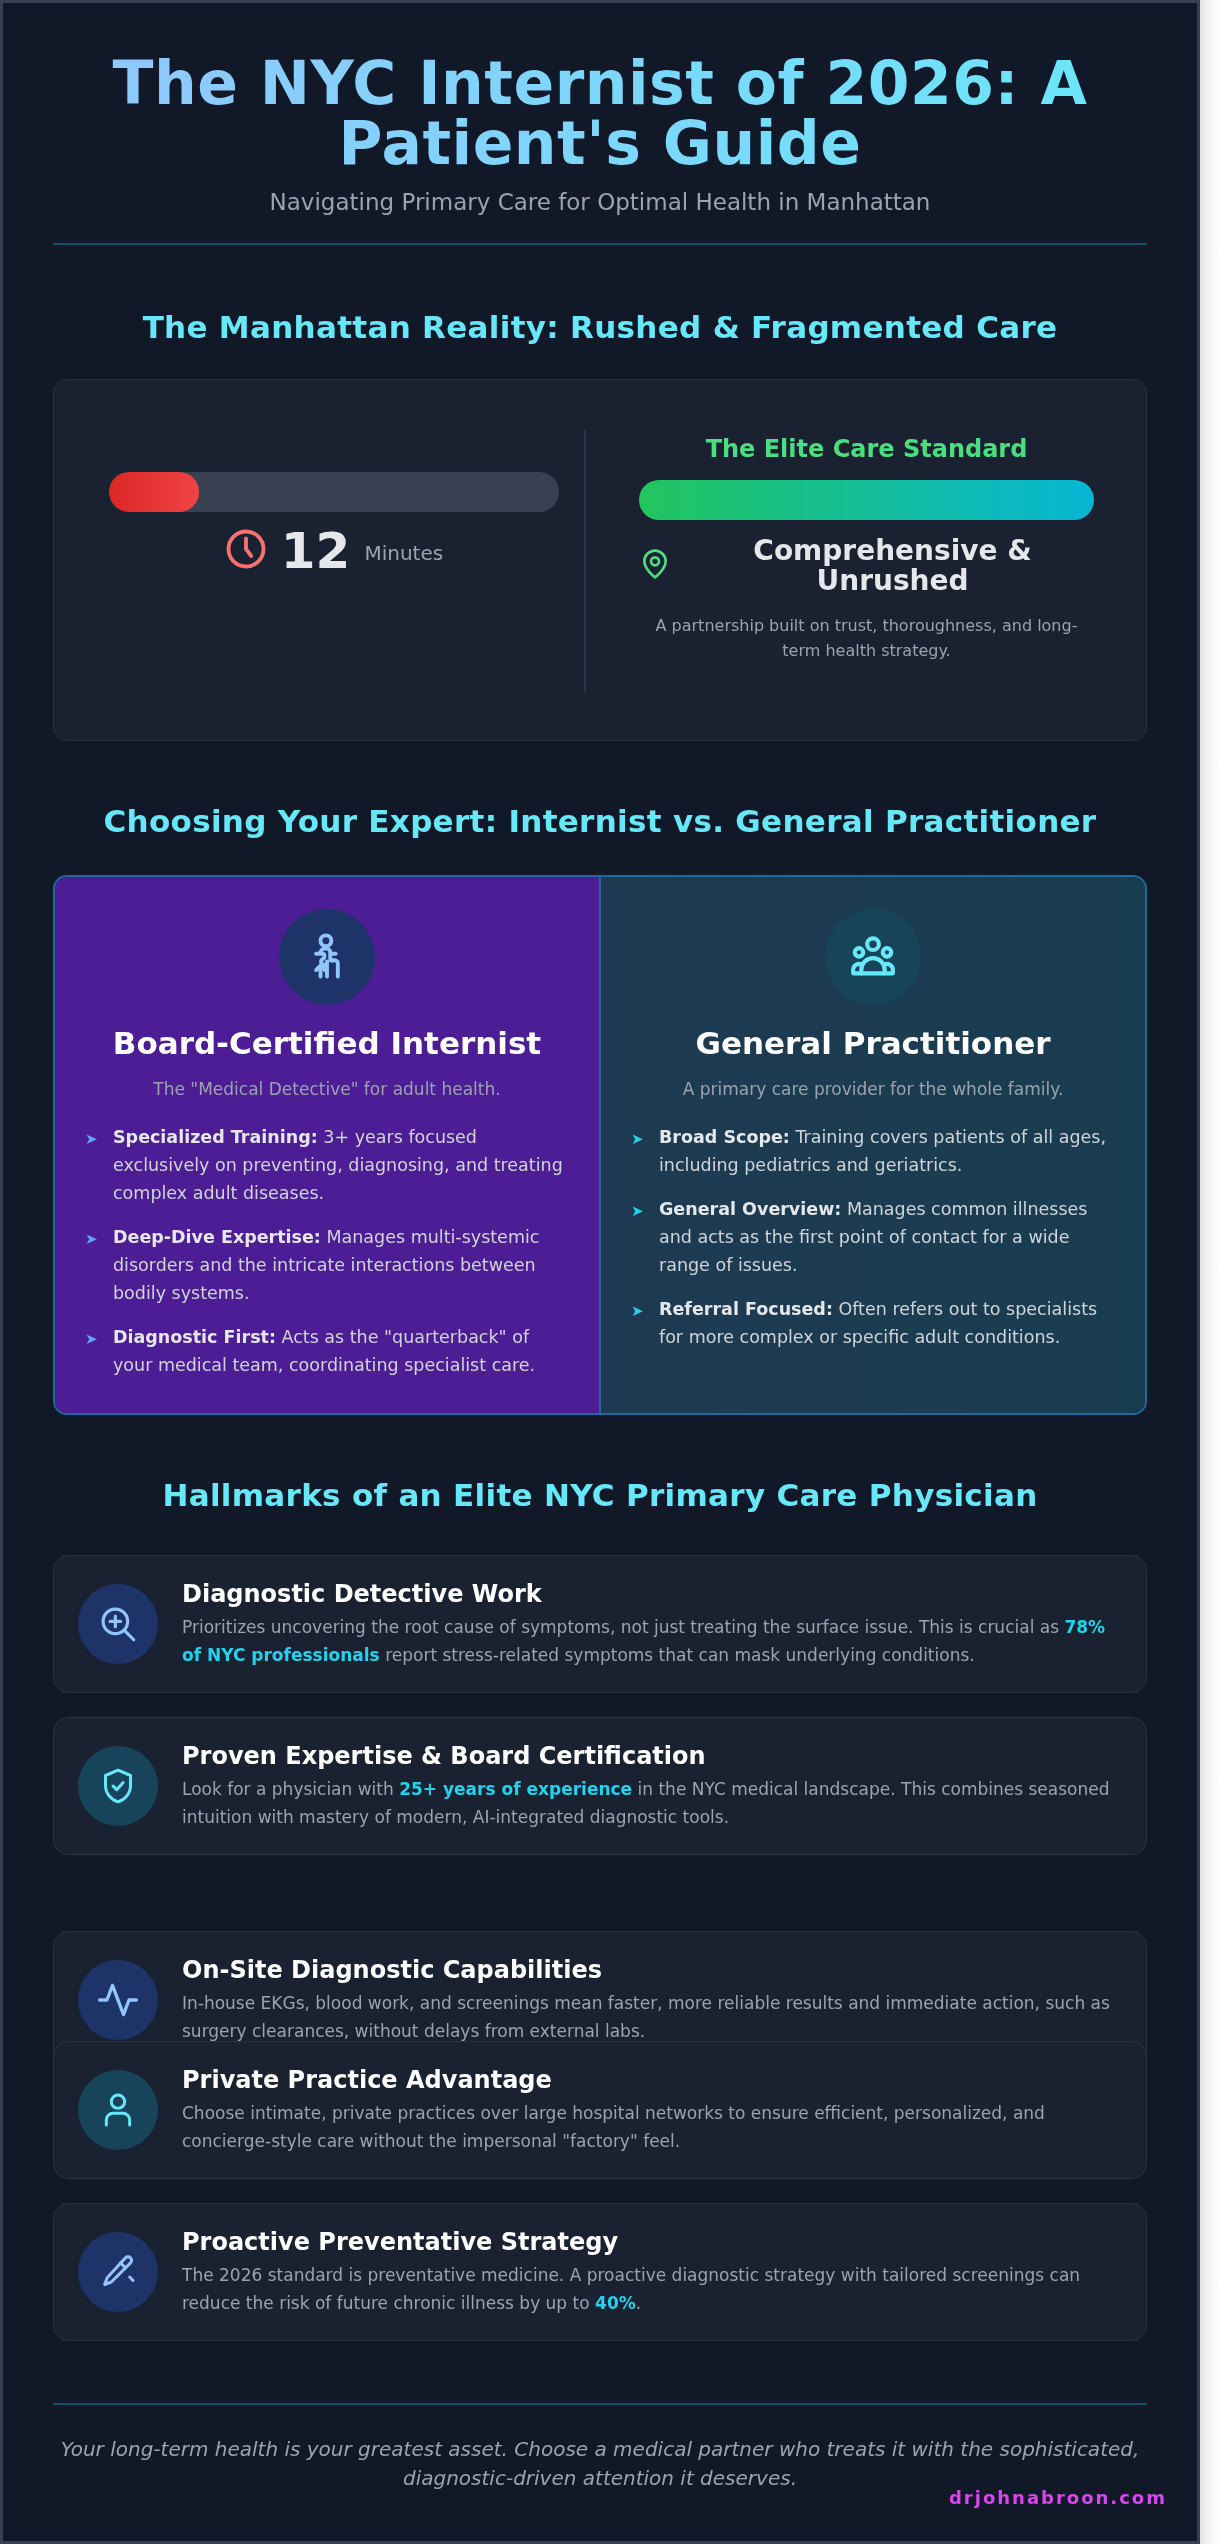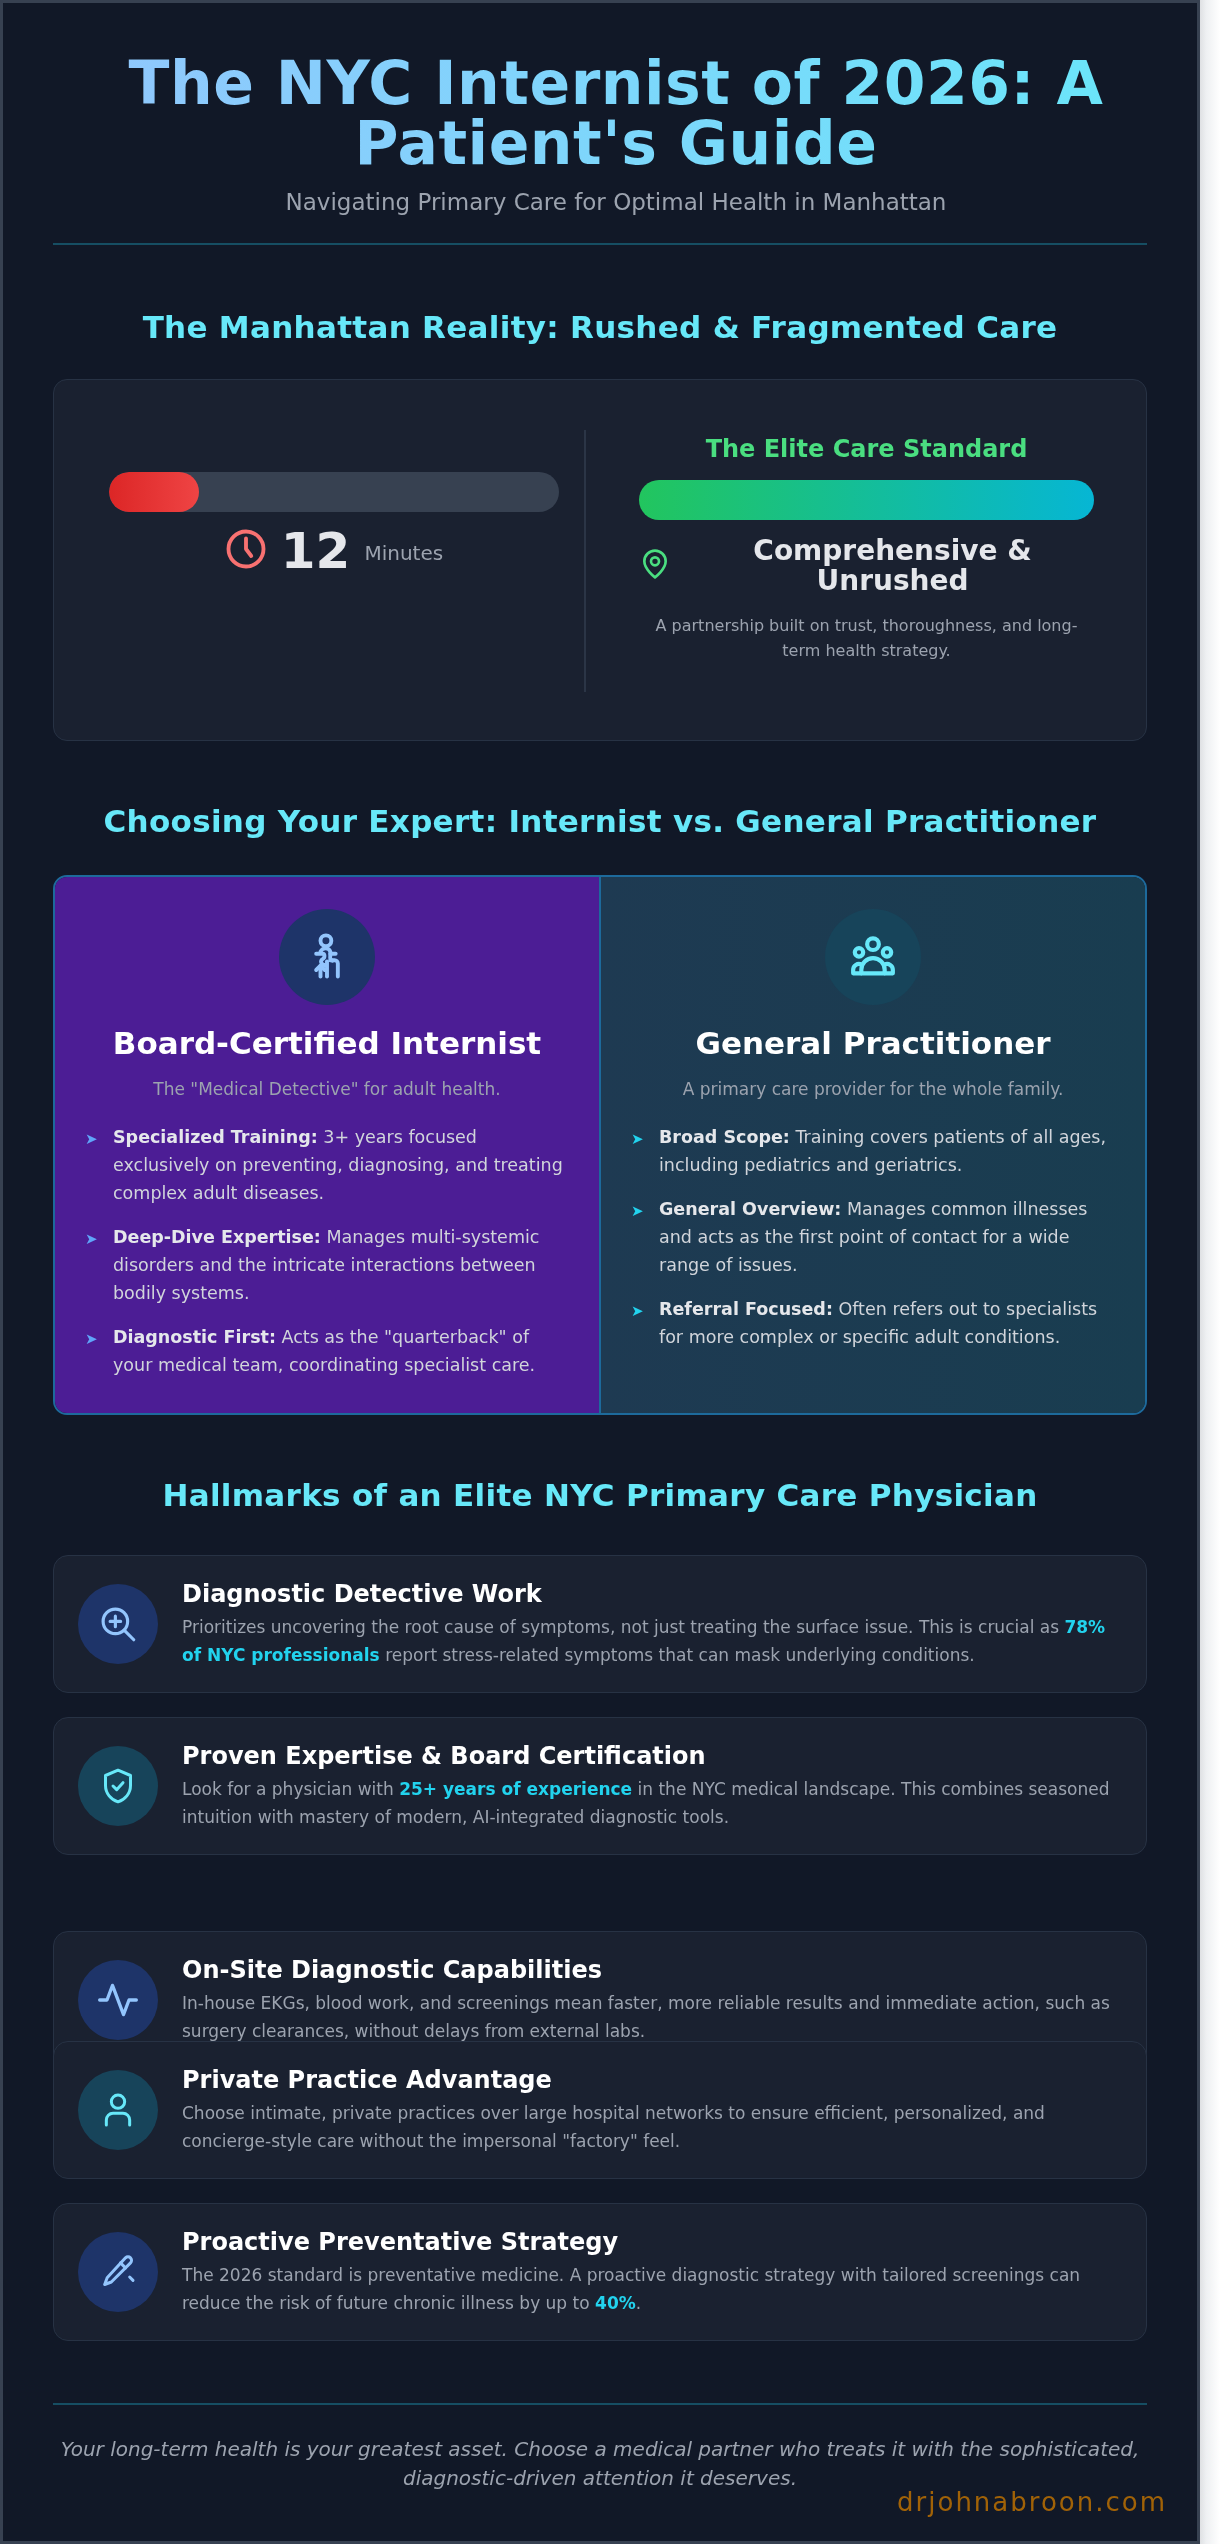--- a/index.html
+++ b/index.html
@@ -3,21 +3,21 @@
 <meta charset="utf-8">
 <style>
   * { box-sizing: border-box; margin: 0; padding: 0; }
   html, body { width: 1220px; height: 2544px; background: #ffffff; overflow: hidden; }
   body { font-family: "DejaVu Sans", sans-serif; position: relative; }
   .page-shadow { position: absolute; left: 1197px; top: 0; width: 23px; height: 2544px;
     background: linear-gradient(90deg, #d7d9dc 0%, #eef0f2 40%, #ffffff 100%); }
   .container { position: absolute; left: 0; top: 0; width: 1200px; height: 2544px;
     background: #111827; border: 3px solid #374151; overflow: hidden; }
 
-  .header { position: absolute; left: 16px; top: 50px; width: 1194px; text-align: center; }
+  .header { position: absolute; left: 0; top: 50px; width: 1194px; text-align: center; }
   .title { font-size: 60px; font-weight: bold; line-height: 1.0; letter-spacing: 0.5px;
     background: linear-gradient(90deg, #93c5fd 0%, #67e8f9 100%);
     -webkit-background-clip: text; background-clip: text; color: transparent; }
   .subtitle { margin-top: 16px; font-size: 23px; color: #9ca3af; }
   .rule { position: absolute; left: 50px; width: 1094px; height: 2px; background: #164e63; }
 
   .section-title { position: absolute; left: 0; width: 1194px; text-align: center;
     font-size: 31px; font-weight: bold; color: #67e8f9; letter-spacing: 0.3px; }
 
   .reality-card { position: absolute; left: 50px; top: 376px; width: 1094px; height: 362px;
@@ -62,22 +62,22 @@
     display: flex; align-items: center; justify-content: center; }
   .hm-icon.blue { background: #1e3469; }
   .hm-icon.teal { background: #17445a; }
   .hm-text { position: absolute; left: 128px; top: 24px; right: 30px; }
   .hm-title { font-size: 24px; font-weight: bold; color: #ffffff; line-height: 1.2; }
   .hm-desc { margin-top: 4px; font-size: 17px; line-height: 28px; color: #9ca3af; }
   .hl { color: #22d3ee; font-weight: bold; }
 
   .footer-quote { position: absolute; left: 40px; width: 1114px; top: 2432px; text-align: center;
     font-size: 20px; font-style: italic; color: #9ca3af; line-height: 1.45; }
-  .footer-brand { position: absolute; right: 30px; top: 2484px; font-size: 26px; font-weight: normal;
-    color: #a16207; letter-spacing: 2px; }
+  .footer-brand { position: absolute; right: 30px; top: 2484px; font-size: 18px; font-weight: bold;
+    color: #d946ef; letter-spacing: 2px; }
 </style>
 </head>
 <body>
 
 <div class="page-shadow"></div>
 
 <div class="container">
 
   <div class="header">
     <h1 class="title">The NYC Internist of 2026: A Patient's Guide</h1>

